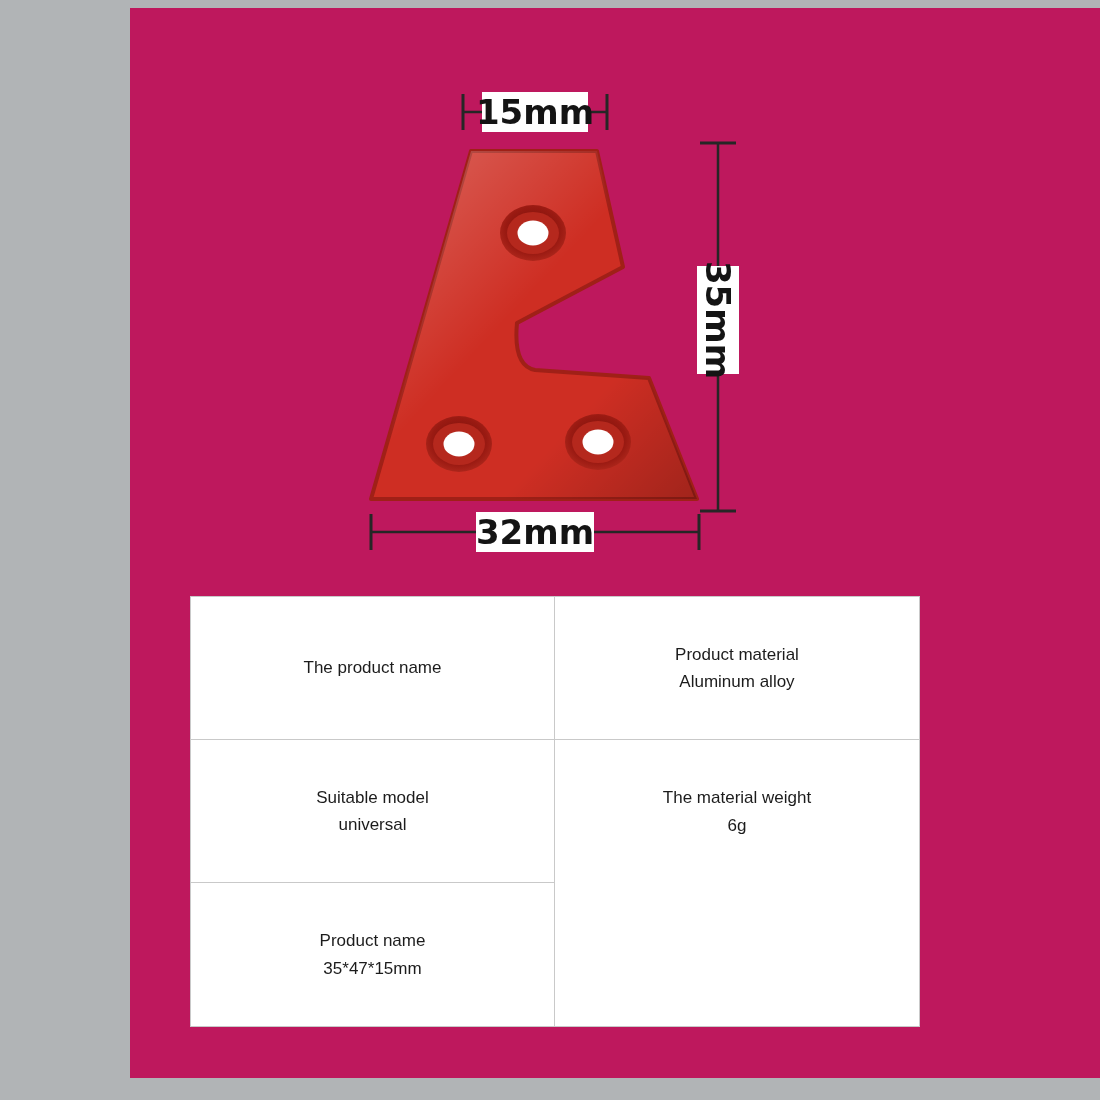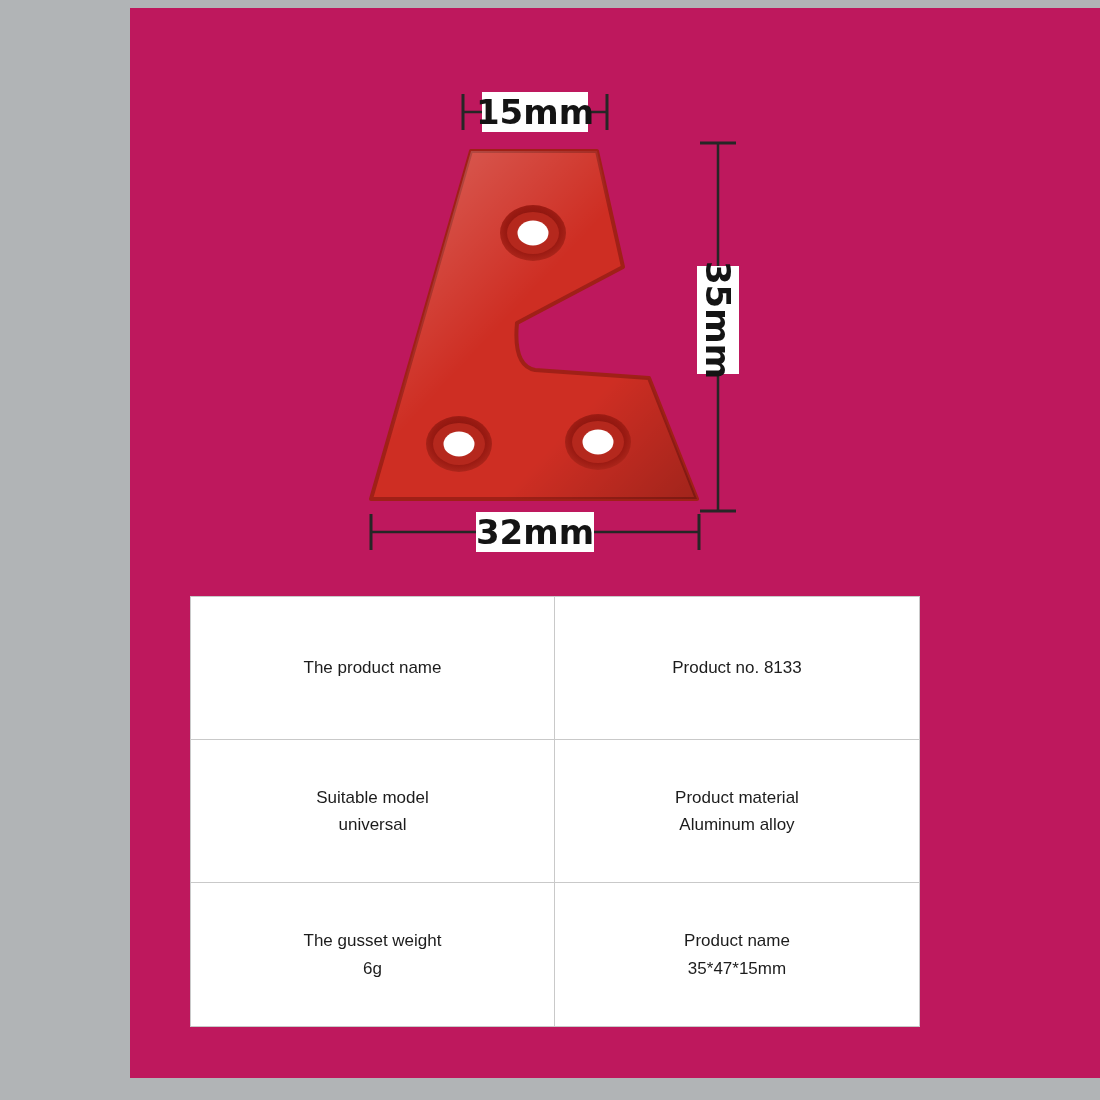--- a/index.html
+++ b/index.html
@@ -135,35 +135,32 @@
       <rect x="476" y="512" width="118" height="40" fill="#ffffff"></rect>
       <text class="dim-text" x="535" y="544" text-anchor="middle">32mm</text>
     </svg>
   </div>
 
   <div class="spec-table">
 
     <div class="cell">
       <span>The product name</span>
     </div>
+
     <div class="cell">
-      <span>Product no. 8133</span>
+      <span>Product material</span>
+      <span>Aluminum alloy</span>
     </div>
-
     <div class="cell">
       <span>Suitable model</span>
       <span>universal</span>
     </div>
-    <div class="cell">
-      <span>Product material</span>
-      <span>Aluminum alloy</span>
-    </div>
 
     <div class="cell">
-      <span>The gusset weight</span>
+      <span>The material weight</span>
       <span>6g</span>
     </div>
     <div class="cell">
       <span>Product name</span>
       <span>35*47*15mm</span>
     </div>
 
   </div>
 </div>
 

